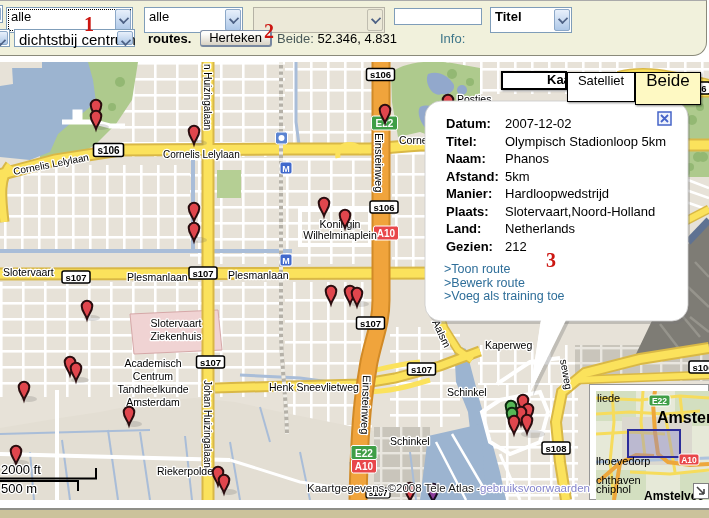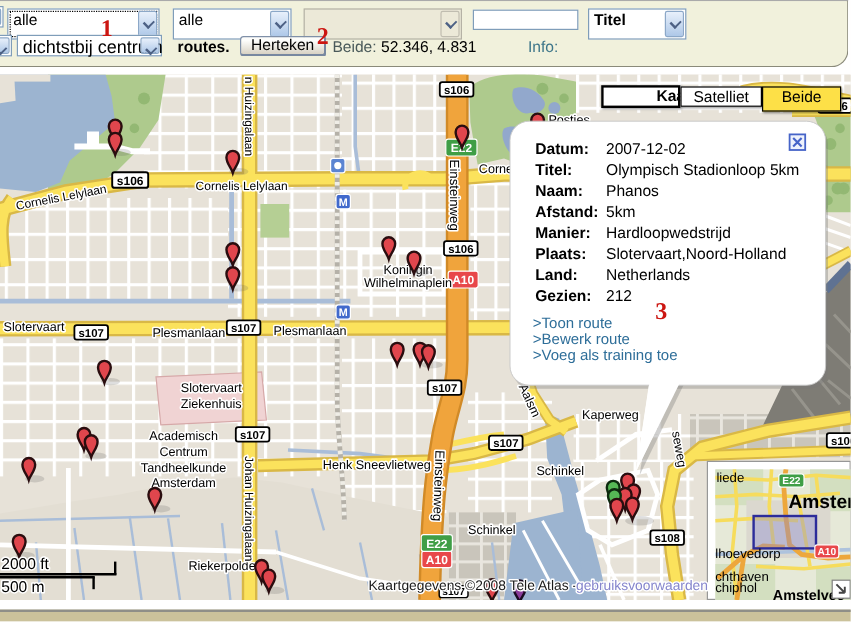--- a/index.html
+++ b/index.html
@@ -493,15 +493,15 @@
     <text x="1" y="412">2000 ft</text>
     <text x="1" y="431">500 m</text>
   </g>
   <g font-size="11.5">
     <text x="307" y="430" fill="#1a1a1a" stroke="#fff" stroke-width="2.4" paint-order="stroke" stroke-linejoin="round">Kaartgegevens ©2008 Tele Atlas - </text>
     <text x="480" y="430" fill="#8585cc" stroke="#fff" stroke-width="2.4" paint-order="stroke" stroke-linejoin="round">gebruiksvoorwaarden</text>
   </g>
 </g>
 </svg>
 <div style="position:absolute;left:501px;top:71px;width:66px;height:19px;background:#fff;border:2px solid #000;box-sizing:border-box;font-size:13px;font-weight:bold;text-align:center;line-height:14px;box-shadow:1px 1px 2px rgba(0,0,0,.45);padding-left:44px;">Kaart</div>
-<div style="position:absolute;left:567px;top:72px;width:68px;height:17px;background:#fff;border:1px solid #000;box-sizing:border-box;font-size:13px;text-align:center;line-height:15px;box-shadow:1px 1px 2px rgba(0,0,0,.45);">Satelliet</div>
-<div style="position:absolute;left:635px;top:72px;width:66px;height:21px;background:#fde047;border:1px solid #000;box-sizing:border-box;font-size:13px;text-align:center;line-height:15px;box-shadow:1px 1px 2px rgba(0,0,0,.45);">Beide</div>
+<div style="position:absolute;left:567px;top:72px;width:68px;height:30px;background:#fff;border:1px solid #000;box-sizing:border-box;font-size:13px;text-align:center;line-height:15px;box-shadow:1px 1px 2px rgba(0,0,0,.45);">Satelliet</div>
+<div style="position:absolute;left:635px;top:72px;width:66px;height:33px;background:#fef9c3;border:1px solid #000;box-sizing:border-box;font-size:17px;text-align:center;line-height:15px;box-shadow:1px 1px 2px rgba(0,0,0,.45);">Beide</div>
 <div class="botstrip"></div>
 
 </body></html>

